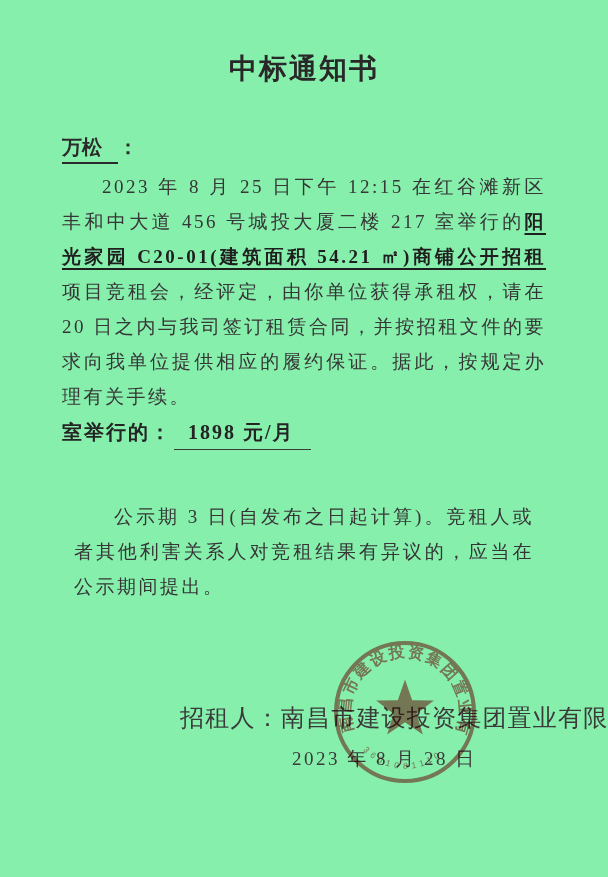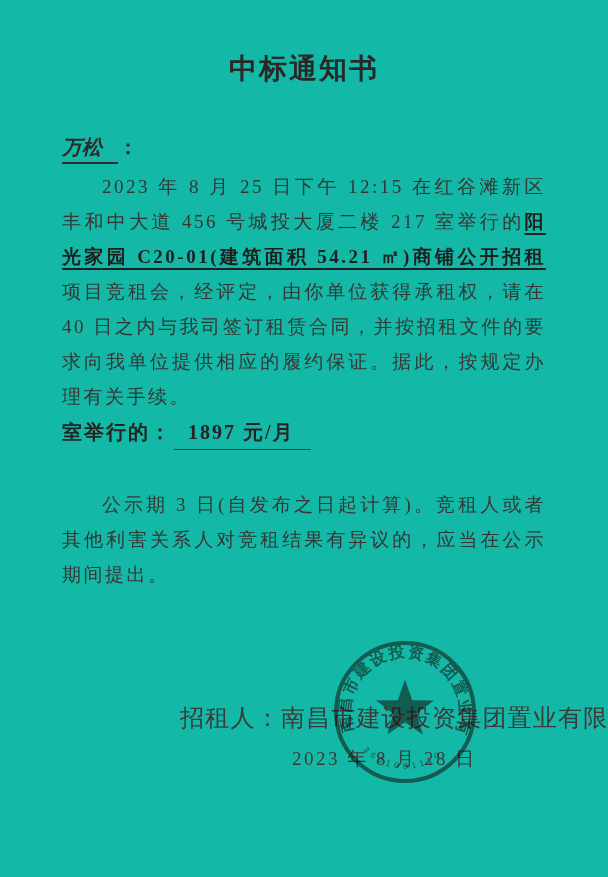--- a/index.html
+++ b/index.html
@@ -1,38 +1,37 @@
 <!DOCTYPE html>
 <html><head>
 <meta charset="utf-8">
 <style>
   html,body{margin:0;padding:0;background:#e8e8e8;}
   .page{
     position:relative;
     width:608px;height:877px;
     margin:0 auto;
-    background:#14b8a6;
+    background:#86efac;
     font-family:"Liberation Serif", serif;
     color:#333;
     overflow:hidden;
   }
   .title{
     position:absolute;top:50px;left:0;width:100%;
     margin:0;text-align:center;
     font-size:28px;font-weight:bold;letter-spacing:2px;color:#282828;
   }
   .salutation{
     position:absolute;top:134px;left:62px;
     font-size:20px;font-weight:bold;color:#2b2b2b;
   }
   .salutation .name{
     display:inline-block;
     border-bottom:2px solid #2b2b2b;
     padding:0 16px 1px 0;
-    font-style:italic;
   }
   .para{
     margin:0;
     font-size:19px;line-height:35px;
     letter-spacing:2.5px;
     text-align:justify;
     color:#363636;
   }
   .indent{text-indent:2.1em;}
   .para1{position:absolute;top:169px;left:62px;width:484px;}
@@ -47,21 +46,21 @@
     font-size:20px;font-weight:bold;color:#242424;
     letter-spacing:2px;
   }
   .result-line .value{
     display:inline-block;
     border-bottom:1.5px solid #3a3a3a;
     padding:0 16px 3px 14px;
     margin-left:2px;
   }
   .block2{position:absolute;top:487px;left:62px;width:484px;}
-  .block2 p{margin:0;}
+  .block2 p{margin:12px;}
   .signature-lessor{
     position:absolute;top:702px;left:180px;
     font-size:24px;letter-spacing:1.2px;color:#3a3a3a;white-space:nowrap;
   }
   .signature-date{
     position:absolute;top:746px;left:292px;
     font-size:19px;letter-spacing:2.5px;color:#3a3a3a;white-space:nowrap;
   }
   .seal{
     position:absolute;left:331px;top:638px;
@@ -76,25 +75,25 @@
 
 <div class="page">
 
   <h1 class="title">中标通知书</h1>
 
   <div class="salutation">
     <span class="name">万松</span><span>：</span>
   </div>
 
   <p class="para para1 indent">
-    <span>2023 年 8 月 25 日下午 12:15 在红谷滩新区丰和中大道 456 号城投大厦二楼 217 室举行的</span><span class="hl">阳光家园 C20-01(建筑面积 54.21 ㎡)商铺公开招租</span><span>项目竞租会，经评定，由你单位获得承租权，请在 40 日之内与我司签订租赁合同，并按招租文件的要求向我单位提供相应的履约保证。据此，按规定办理有关手续。</span>
+    <span>2023 年 8 月 25 日下午 12:15 在红谷滩新区丰和中大道 456 号城投大厦二楼 217 室举行的</span><span class="hl">阳光家园 C20-01(建筑面积 54.21 ㎡)商铺公开招租</span><span>项目竞租会，经评定，由你单位获得承租权，请在 20 日之内与我司签订租赁合同，并按招租文件的要求向我单位提供相应的履约保证。据此，按规定办理有关手续。</span>
   </p>
 
   <div class="result-line">
-    <span>室举行的：</span><span class="value">1897 元/月</span>
+    <span>室举行的：</span><span class="value">1898 元/月</span>
   </div>
 
   <div class="block2">
     <p class="para indent">公示期 3 日(自发布之日起计算)。竞租人或者其他利害关系人对竞租结果有异议的，应当在公示期间提出。</p>
   </div>
 
   <div class="signature-lessor">招租人：南昌市建设投资集团置业有限公司</div>
   <div class="signature-date">2023 年 8 月 28 日</div>
 
   <div class="seal">

